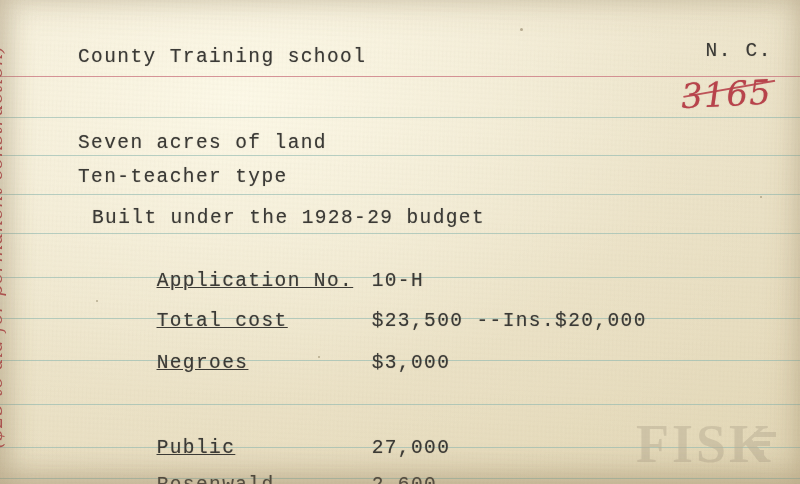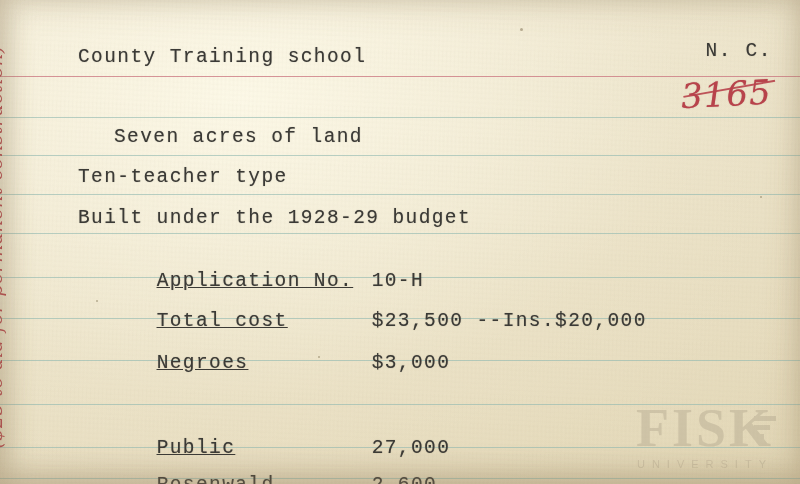--- a/index.html
+++ b/index.html
@@ -197,23 +197,23 @@
     <div class="rule" style="top:360px"></div>
     <div class="rule" style="top:404px"></div>
     <div class="rule" style="top:447px"></div>
     <div class="rule" style="top:478px"></div>
   </div>
 
   <div id="typed">
     <div class="corner-note" style="right:28px; top:40px;">N. C.</div>
 
     <div class="line" style="top:46px;">County Training school</div>
-    <div class="line" style="top:126px;margin-left:36px;">Seven acres of land</div>
+    <div class="line" style="top:132px;">Seven acres of land</div>
     <div class="line" style="top:166px;">Ten-teacher type</div>
-    <div class="line" style="top:207px;">Built under the 1928-29 budget</div>
+    <div class="line" style="top:207px;margin-left:14px;">Built under the 1928-29 budget</div>
 
     <div class="line" style="top:248px;">
       <span class="seg col-label">Application No.</span><span class="seg col-amt">10-H</span>
     </div>
 
     <div class="line" style="top:288px;">
       <span class="seg col-label">Total cost</span><span class="seg col-amt">$23,500 --Ins.$20,000</span>
     </div>
 
     <div class="line" style="top:330px;">
@@ -239,21 +239,20 @@
 
   <div id="watermark">
     <div id="wm-main">
       <span>FISK</span>
       <span id="wm-bars">
           <span></span>
           <span></span>
           <span></span>
         </span>
     </div>
-    <div id="wm-sub">UNIVERSITY</div>
   </div>
 
   <div class="speck" style="left:520px; top:28px; width:3px; height:3px;"></div>
   <div class="speck" style="left:760px; top:196px; width:2px; height:2px;"></div>
   <div class="speck" style="left:318px; top:356px; width:2px; height:2px;"></div>
   <div class="speck" style="left:96px; top:300px; width:2px; height:2px;"></div>
 
   <div id="edge-shadow"></div>
 </div>
 

